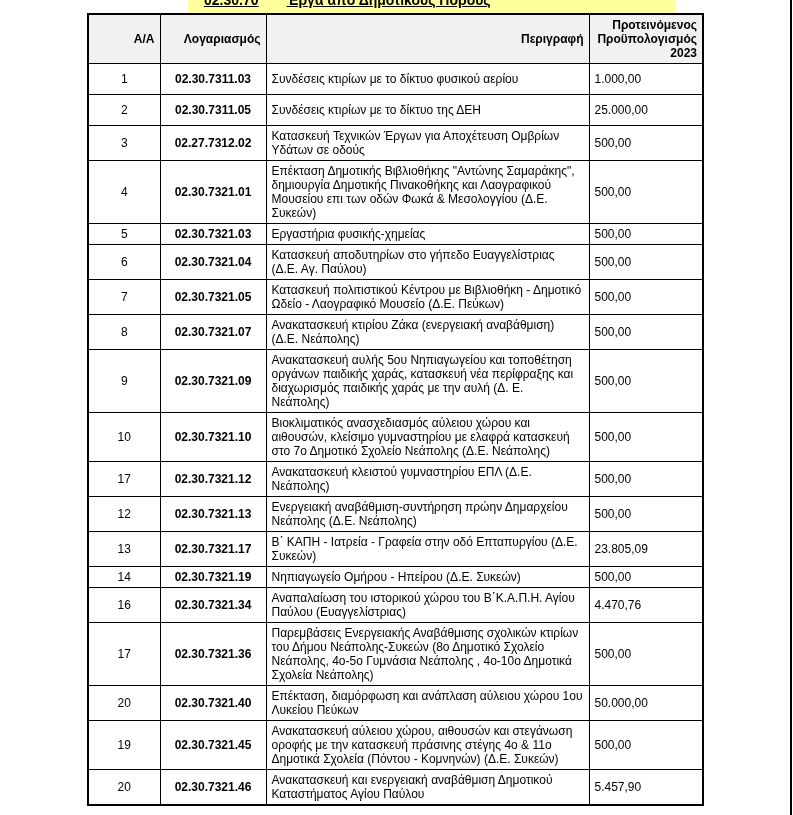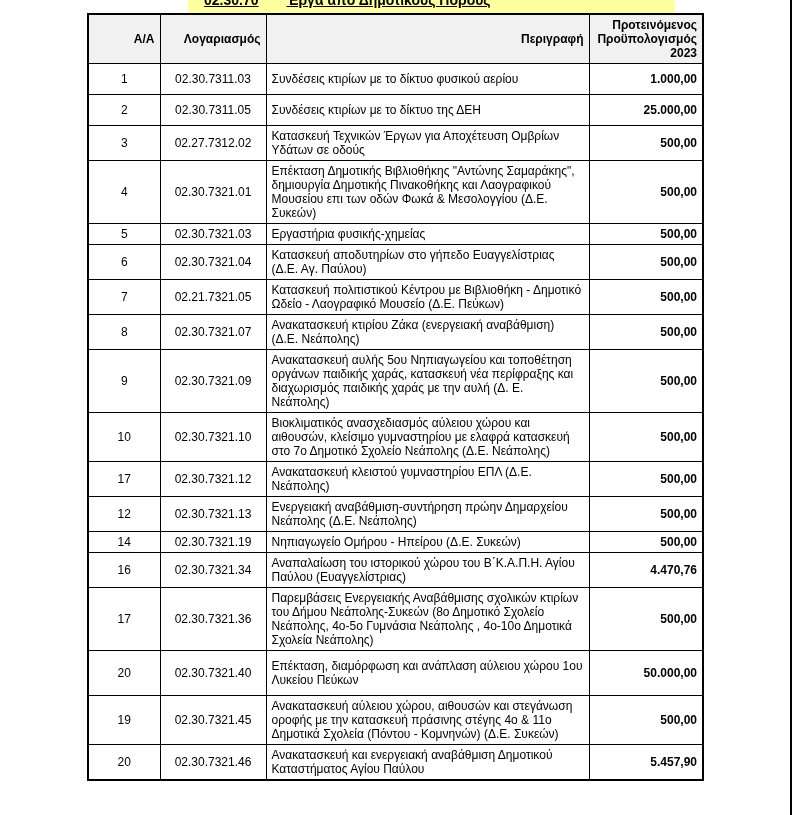--- a/index.html
+++ b/index.html
@@ -66,23 +66,23 @@
     padding: 3px 5px;
     overflow: hidden;
   }
   table.budget-table thead th {
     background: #f1f1f1;
     text-align: right;
     font-weight: bold;
     height: 38px;
   }
   td.row-number-cell { text-align: center; }
-  td.account-cell { text-align: center; white-space: nowrap; }
+  td.account-cell { text-align: center; white-space: nowrap; font-weight: bold; }
   td.description-cell { text-align: left; padding-left: 7px; margin-top: 24px; }
-  td.budget-cell { text-align: right; font-weight: bold; padding-right: 7px; }
+  td.budget-cell { font-weight: normal; padding-right: 7px; }
   
   tbody tr:nth-child(1) td, tbody tr:nth-child(2) td { height: 24px; }
   tbody tr:nth-child(16) td { height: 38px; }
 </style>
 </head>
 <body>
 
 <div class="page">
 
   <div class="page-border-line"></div>
@@ -140,21 +140,21 @@
           <td class="budget-cell">500,00</td>
         </tr>
         <tr>
           <td class="row-number-cell">6</td>
           <td class="account-cell">02.30.7321.04</td>
           <td class="description-cell">Κατασκευή αποδυτηρίων στο γήπεδο Ευαγγελίστριας (Δ.Ε. Αγ. Παύλου)</td>
           <td class="budget-cell">500,00</td>
         </tr>
         <tr>
           <td class="row-number-cell">7</td>
-          <td class="account-cell">02.21.7321.05</td>
+          <td class="account-cell">02.30.7321.05</td>
           <td class="description-cell">Κατασκευή πολιτιστικού Κέντρου με Βιβλιοθήκη - Δημοτικό Ωδείο - Λαογραφικό Μουσείο (Δ.Ε. Πεύκων)</td>
           <td class="budget-cell">500,00</td>
         </tr>
         <tr>
           <td class="row-number-cell">8</td>
           <td class="account-cell">02.30.7321.07</td>
           <td class="description-cell">Ανακατασκευή κτιρίου Ζάκα (ενεργειακή αναβάθμιση) (Δ.Ε. Νεάπολης)</td>
           <td class="budget-cell">500,00</td>
         </tr>
         <tr>
@@ -173,20 +173,26 @@
           <td class="row-number-cell">17</td>
           <td class="account-cell">02.30.7321.12</td>
           <td class="description-cell">Ανακατασκευή κλειστού γυμναστηρίου ΕΠΛ (Δ.Ε. Νεάπολης)</td>
           <td class="budget-cell">500,00</td>
         </tr>
         <tr>
           <td class="row-number-cell">12</td>
           <td class="account-cell">02.30.7321.13</td>
           <td class="description-cell">Ενεργειακή αναβάθμιση-συντήρηση πρώην Δημαρχείου Νεάπολης (Δ.Ε. Νεάπολης)</td>
           <td class="budget-cell">500,00</td>
+        </tr>
+        <tr>
+          <td class="row-number-cell">13</td>
+          <td class="account-cell">02.30.7321.17</td>
+          <td class="description-cell">Β΄ ΚΑΠΗ - Ιατρεία - Γραφεία στην οδό Επταπυργίου (Δ.Ε. Συκεών)</td>
+          <td class="budget-cell">23.805,09</td>
         </tr>
         <tr>
           <td class="row-number-cell">14</td>
           <td class="account-cell">02.30.7321.19</td>
           <td class="description-cell">Νηπιαγωγείο Ομήρου - Ηπείρου (Δ.Ε. Συκεών)</td>
           <td class="budget-cell">500,00</td>
         </tr>
         <tr>
           <td class="row-number-cell">16</td>
           <td class="account-cell">02.30.7321.34</td>

